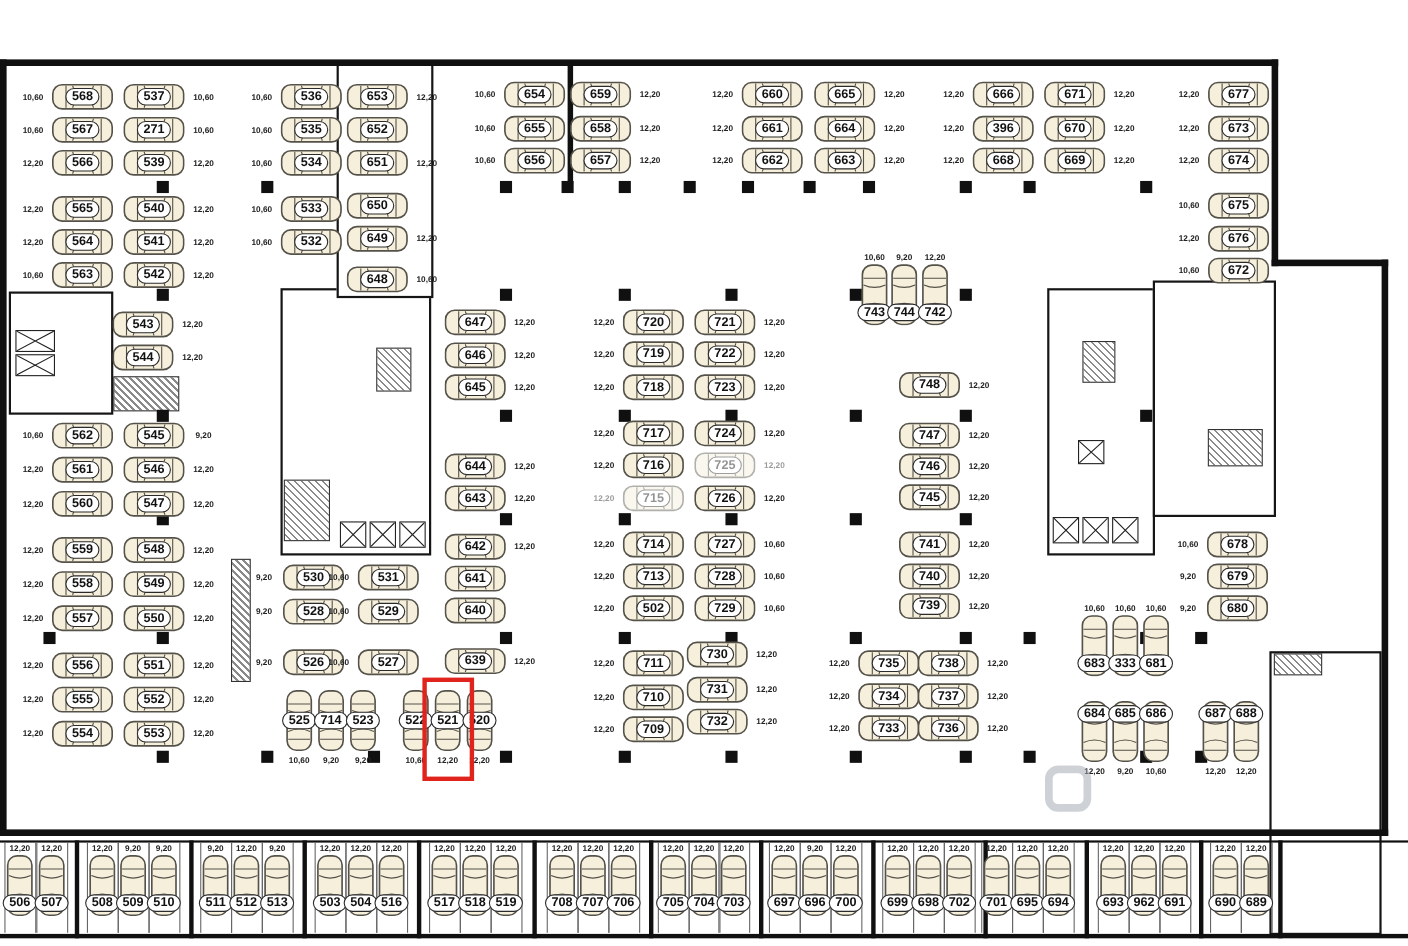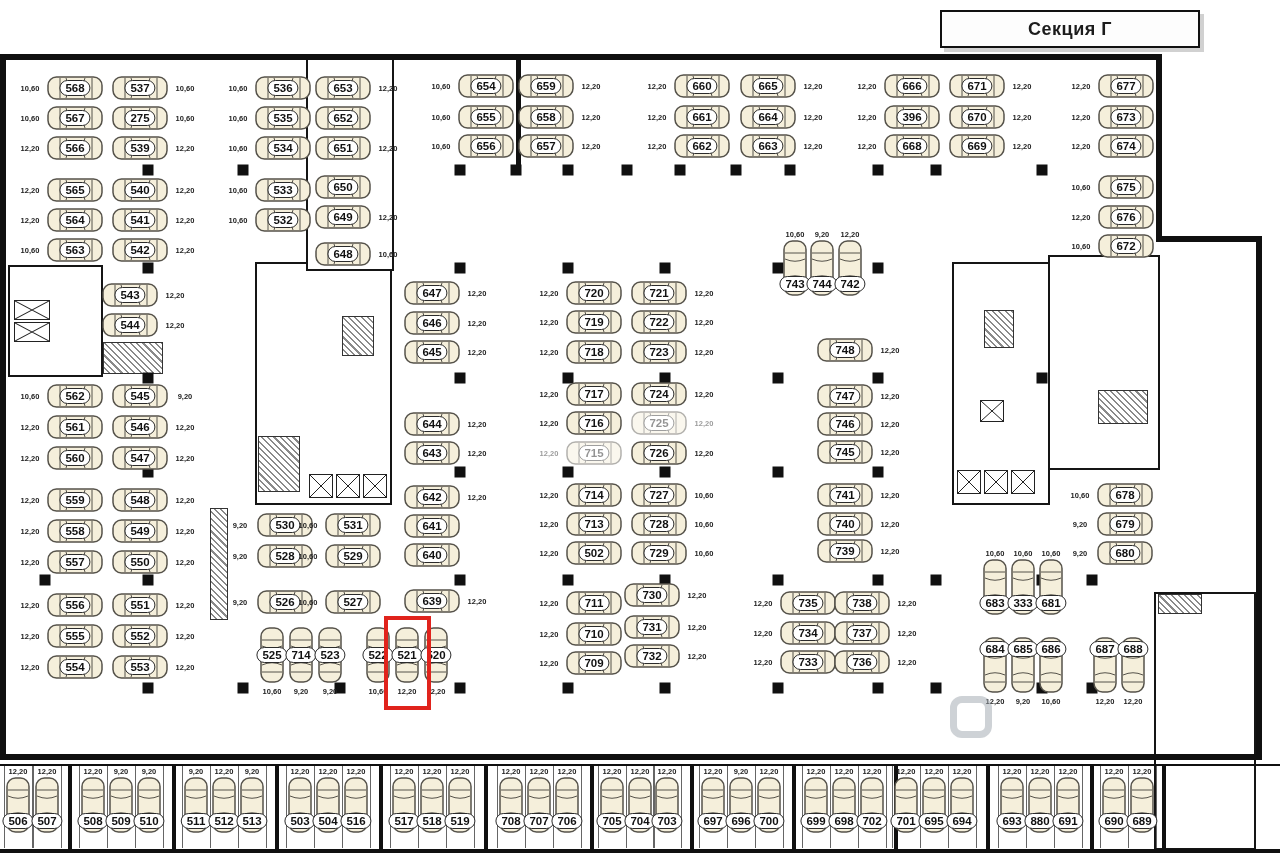--- a/index.html
+++ b/index.html
@@ -30,23 +30,20 @@
   .watermark{position:absolute;left:1000px;top:692px;font-size:46px;font-weight:bold;
              color:rgba(158,166,173,.55);letter-spacing:3px;z-index:5}
   .wm-badge{position:absolute;left:950px;top:696px;width:42px;height:42px;border:7px solid rgba(158,166,173,.5);
             border-radius:12px;z-index:5}
 </style>
 </head>
 <body>
 
 <div id="plan">
 
-  <div class="section-box" style="left:940px;width:260px">
-    <span>Секция Г</span>
-  </div>
 
   <div class="wall" style="left:0;top:54px;width:1162px;height:6px"></div>
   <div class="wall" style="left:0;top:54px;width:6px;height:706px"></div>
   <div class="wall" style="left:1156px;top:54px;width:6px;height:188px"></div>
   <div class="wall" style="left:1156px;top:236px;width:106px;height:6px"></div>
   <div class="wall" style="left:1256px;top:236px;width:6px;height:524px"></div>
   <div class="wall" style="left:0;top:754px;width:1262px;height:6px"></div>
   <div class="wall" style="left:516px;top:57px;width:5px;height:110px"></div>
 
   <div class="wall" style="left:0;top:764px;width:1280px;height:2px"></div>
@@ -133,21 +130,21 @@
           <path d="M13 2.5 L13 22.5 M19 2.5 Q23.5 12.5 19 22.5 M38 2.5 Q33.5 12.5 38 22.5 M45 2.5 L45 22.5" fill="none" stroke="#55524a" stroke-width="1"></path>
         </svg></span>
       <span class="plate">567</span>
       <span class="dim" style="left: -45px; top: 0px;">10,60</span>
     </div>
     <div class="spot h" style="left: 140px; top: 118px;">
       <span class="car"><svg width="56" height="25" viewBox="0 0 56 25">
           <rect x="1" y="1.5" width="54" height="22" rx="8.5" fill="#f5efdb" stroke="#55524a" stroke-width="1.5"></rect>
           <path d="M13 2.5 L13 22.5 M19 2.5 Q23.5 12.5 19 22.5 M38 2.5 Q33.5 12.5 38 22.5 M45 2.5 L45 22.5" fill="none" stroke="#55524a" stroke-width="1"></path>
         </svg></span>
-      <span class="plate">275</span>
+      <span class="plate">271</span>
       <span class="dim" style="left: 45px; top: 0px;">10,60</span>
     </div>
     <div class="spot h" style="left: 75px; top: 148px;">
       <span class="car"><svg width="56" height="25" viewBox="0 0 56 25">
           <rect x="1" y="1.5" width="54" height="22" rx="8.5" fill="#f5efdb" stroke="#55524a" stroke-width="1.5"></rect>
           <path d="M13 2.5 L13 22.5 M19 2.5 Q23.5 12.5 19 22.5 M38 2.5 Q33.5 12.5 38 22.5 M45 2.5 L45 22.5" fill="none" stroke="#55524a" stroke-width="1"></path>
         </svg></span>
       <span class="plate">566</span>
       <span class="dim" style="left: -45px; top: 0px;">12,20</span>
     </div>
@@ -1517,21 +1514,21 @@
       <span class="plate lp-b">693</span>
       <span class="dim" style="left: 0px; top: -34px;">12,20</span>
     </div>
     <div class="bay" style="left: 998px;"></div>
     <div class="bay" style="left: 1026px;"></div>
     <div class="spot v" style="left: 1040px; top: 805px;">
       <span class="car"><svg width="56" height="25" viewBox="0 0 56 25">
           <rect x="1" y="1.5" width="54" height="22" rx="8.5" fill="#f5efdb" stroke="#55524a" stroke-width="1.5"></rect>
           <path d="M13 2.5 L13 22.5 M19 2.5 Q23.5 12.5 19 22.5 M38 2.5 Q33.5 12.5 38 22.5 M45 2.5 L45 22.5" fill="none" stroke="#55524a" stroke-width="1"></path>
         </svg></span>
-      <span class="plate lp-b">880</span>
+      <span class="plate lp-b">962</span>
       <span class="dim" style="left: 0px; top: -34px;">12,20</span>
     </div>
     <div class="bay" style="left: 1026px;"></div>
     <div class="bay" style="left: 1054px;"></div>
     <div class="spot v" style="left: 1068px; top: 805px;">
       <span class="car"><svg width="56" height="25" viewBox="0 0 56 25">
           <rect x="1" y="1.5" width="54" height="22" rx="8.5" fill="#f5efdb" stroke="#55524a" stroke-width="1.5"></rect>
           <path d="M13 2.5 L13 22.5 M19 2.5 Q23.5 12.5 19 22.5 M38 2.5 Q33.5 12.5 38 22.5 M45 2.5 L45 22.5" fill="none" stroke="#55524a" stroke-width="1"></path>
         </svg></span>
       <span class="plate lp-b">691</span>

